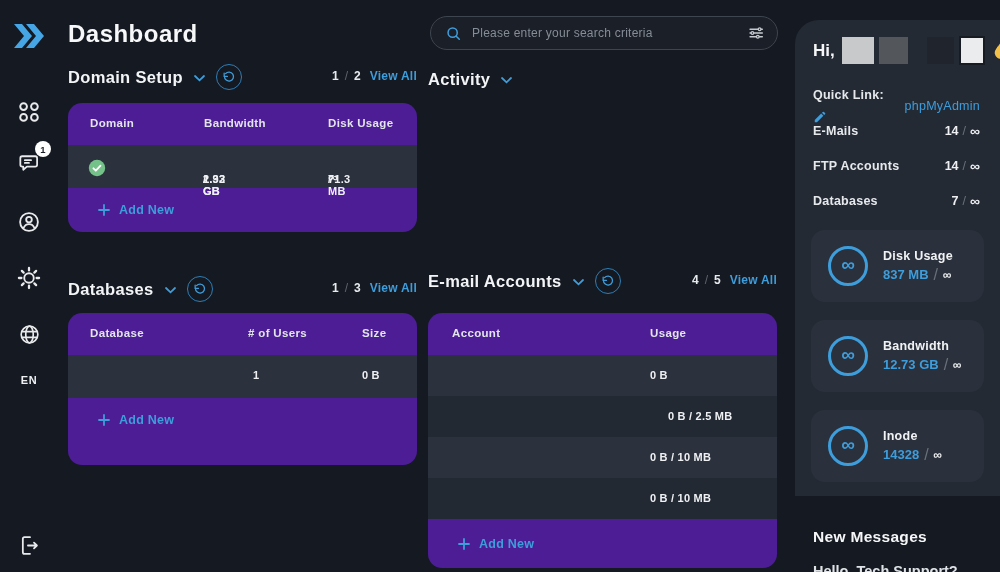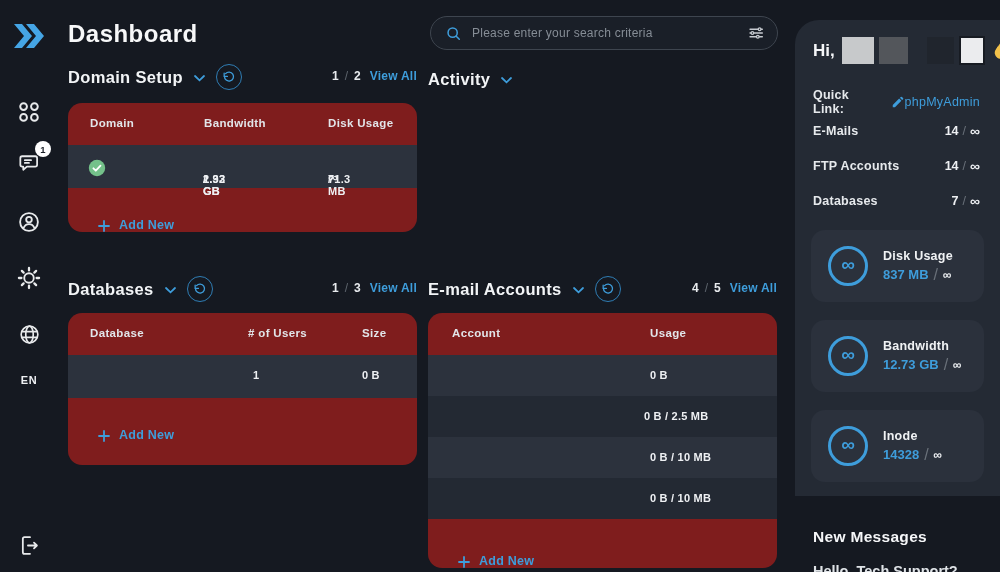--- a/index.html
+++ b/index.html
@@ -25,43 +25,43 @@
   .sec-head { position:absolute; height:26px; display:flex; align-items:center; gap:11px; }
   .sec-title { font-size:16.5px; font-weight:700; letter-spacing:.02em; color:#f2f4f6; }
   .chev-btn { cursor:pointer; display:flex; align-items:center; padding-top:3px; }
   .refresh-btn { width:26px; height:26px; border:1.5px solid #2f7db4; border-radius:50%; display:flex; align-items:center; justify-content:center; cursor:pointer; }
   .pagination { position:absolute; right:0; top:5px; display:flex; align-items:center; gap:6px; font-size:12px; font-weight:700; }
   .pg-cur,.pg-tot { color:#e8ebee; }
   .pg-sep { color:#5e656e; font-weight:400; }
   .view-all { color:#3e9ddb; cursor:pointer; margin-left:3px; letter-spacing:.02em; }
 
   
-  .card { position:absolute; width:349px; background:#7f1d1d; border-radius:14px; overflow:hidden; }
+  .card { position:absolute; width:349px; background:#4c1d95; border-radius:14px; overflow:hidden; }
   .t-head { position:relative; height:42px; }
   .t-head span { position:absolute; top:14px; font-size:11.5px; font-weight:700; letter-spacing:.03em; color:#e2e5e9; }
   .t-row { position:relative; height:43px; background:#2c323d; cursor:pointer;text-decoration:underline; }
   .t-row.alt { background:#232933; }
   .t-row span, .t-row .cellwrap { position:absolute; top:14px; font-size:11px; font-weight:700; letter-spacing:.02em; color:#eef0f3; }
   .cellwrap { display:flex; gap:5px; }
   .sep { color:#6a717a; font-weight:400; }
   .check-wrap { position:absolute; left:20px; top:12px; }
-  .add-new { height:44px; display:flex; align-items:flex-end; gap:9px; padding-left:30px; color:#3e9ddb; font-size:12.5px; font-weight:700; letter-spacing:.02em; cursor:pointer; }
+  .add-new { height:44px; display:flex; align-items:center; gap:9px; padding-left:30px; color:#3e9ddb; font-size:12.5px; font-weight:700; letter-spacing:.02em; cursor:pointer; }
   .email-rows .t-row { height:41px; }
   .email-card .add-new { height:49px; }
 
   
   .rpanel { position:absolute; left:795px; top:20px; width:205px; height:476px; background:#242a34; border-radius:24px 0 0 0; }
   .greet { position:absolute; left:18px; top:16px; display:flex; align-items:center; gap:5px; }
   .greet-txt { font-size:17px; font-weight:700; color:#f5f6f8; margin-right:2px; }
   .rd-light { width:32px; height:27px; background:#c7c9cb; }
   .rd-dark { width:29px; height:27px; background:#53565b; }
   .rd-gapblock { width:27px; height:27px; background:#20252d; margin-left:14px; }
   .rd-white { width:26px; height:29px; background:#ebecee; border:2px solid #171b22; }
   .rp-row { position:absolute; left:18px; right:20px; display:flex; justify-content:space-between; align-items:center; }
-  .rp-label { font-size:12.5px; font-weight:700; letter-spacing:.02em; color:#e6e9ec; display:flex; align-items:center; gap:8px; }
+  .rp-label { font-size:12.5px; font-weight:700; letter-spacing:.02em; color:#e6e9ec; display:flex; gap:8px;flex-direction:column; }
   .rp-val { display:flex; align-items:center; gap:4px; font-size:12.5px; font-weight:700; color:#eef0f3; }
   .rp-link { font-size:12.5px; font-weight:400; color:#3e9ddb; cursor:pointer; letter-spacing:.02em; }
   .pencil { cursor:pointer; display:flex; }
   .u-card { position:absolute; left:16px; right:16px; height:72px; background:#2b313c; border-radius:14px; display:flex; align-items:center; gap:15px; padding-left:17px; }
   .inf-ring { width:40px; height:40px; min-width:40px; border:3px solid #3e9ddb; border-radius:50%; color:#3e9ddb; display:flex; align-items:center; justify-content:center; font-size:19px; font-weight:700; padding-bottom:2px; }
   .u-title { font-size:12.5px; font-weight:700; letter-spacing:.02em; color:#f0f2f4; }
   .u-line { display:flex; align-items:center; gap:5px; margin-top:3px; }
   .u-val { font-size:13px; font-weight:700; color:#3e9ddb; }
   .u-inf { font-size:12px; font-weight:700; color:#eef0f3; }
   .nm-head { position:absolute; left:18px; top:508px; font-size:15.5px; font-weight:700; letter-spacing:.02em; color:#f5f6f8; }
@@ -245,21 +245,21 @@
 
   <div class="sec-head" style="left:428px; top:66px; width:349px;">
     <span class="sec-title">Activity</span>
     <span class="chev-btn">
       <svg width="11" height="7" viewBox="0 0 11 7" fill="none" stroke="#3e9ddb" stroke-width="1.8" stroke-linecap="round">
           <path d="M1 1l4.5 4.3L10 1"></path>
         </svg>
     </span>
   </div>
 
-  <div class="sec-head" style="left:428px; top:276px; width:349px;">
+  <div class="sec-head" style="left:428px; top:268px; width:349px;">
     <span class="sec-title">E-mail Accounts</span>
     <span class="chev-btn">
       <svg width="11" height="7" viewBox="0 0 11 7" fill="none" stroke="#3e9ddb" stroke-width="1.8" stroke-linecap="round">
           <path d="M1 1l4.5 4.3L10 1"></path>
         </svg>
     </span>
     <span class="refresh-btn">
       <svg width="13" height="13" viewBox="0 0 24 24" fill="none" stroke="#3e9ddb" stroke-width="2.4" stroke-linecap="round" stroke-linejoin="round">
         <path d="M4 4v6h6"></path>
           <path d="M4.6 10a8.3 8.3 0 1 0 2-5.2"></path>
@@ -276,21 +276,21 @@
   <div class="card email-card" style="left:428px; top:313px; height:255px;">
     <div class="t-head">
       <span style="left:24px">Account</span>
       <span style="left:222px">Usage</span>
     </div>
     <div class="email-rows">
       <div class="t-row">
         <span style="left:222px">0 B</span>
       </div>
       <div class="t-row alt">
-        <span style="left:216px">0 B / 2.5 MB</span>
+        <span style="left:240px">0 B / 2.5 MB</span>
       </div>
       <div class="t-row">
         <span style="left:222px">0 B / 10 MB</span>
       </div>
       <div class="t-row alt">
         <span style="left:222px">0 B / 10 MB</span>
       </div>
     </div>
     <div class="add-new">
       <svg width="12" height="12" viewBox="0 0 12 12" stroke="#3e9ddb" stroke-width="1.8" stroke-linecap="round">

